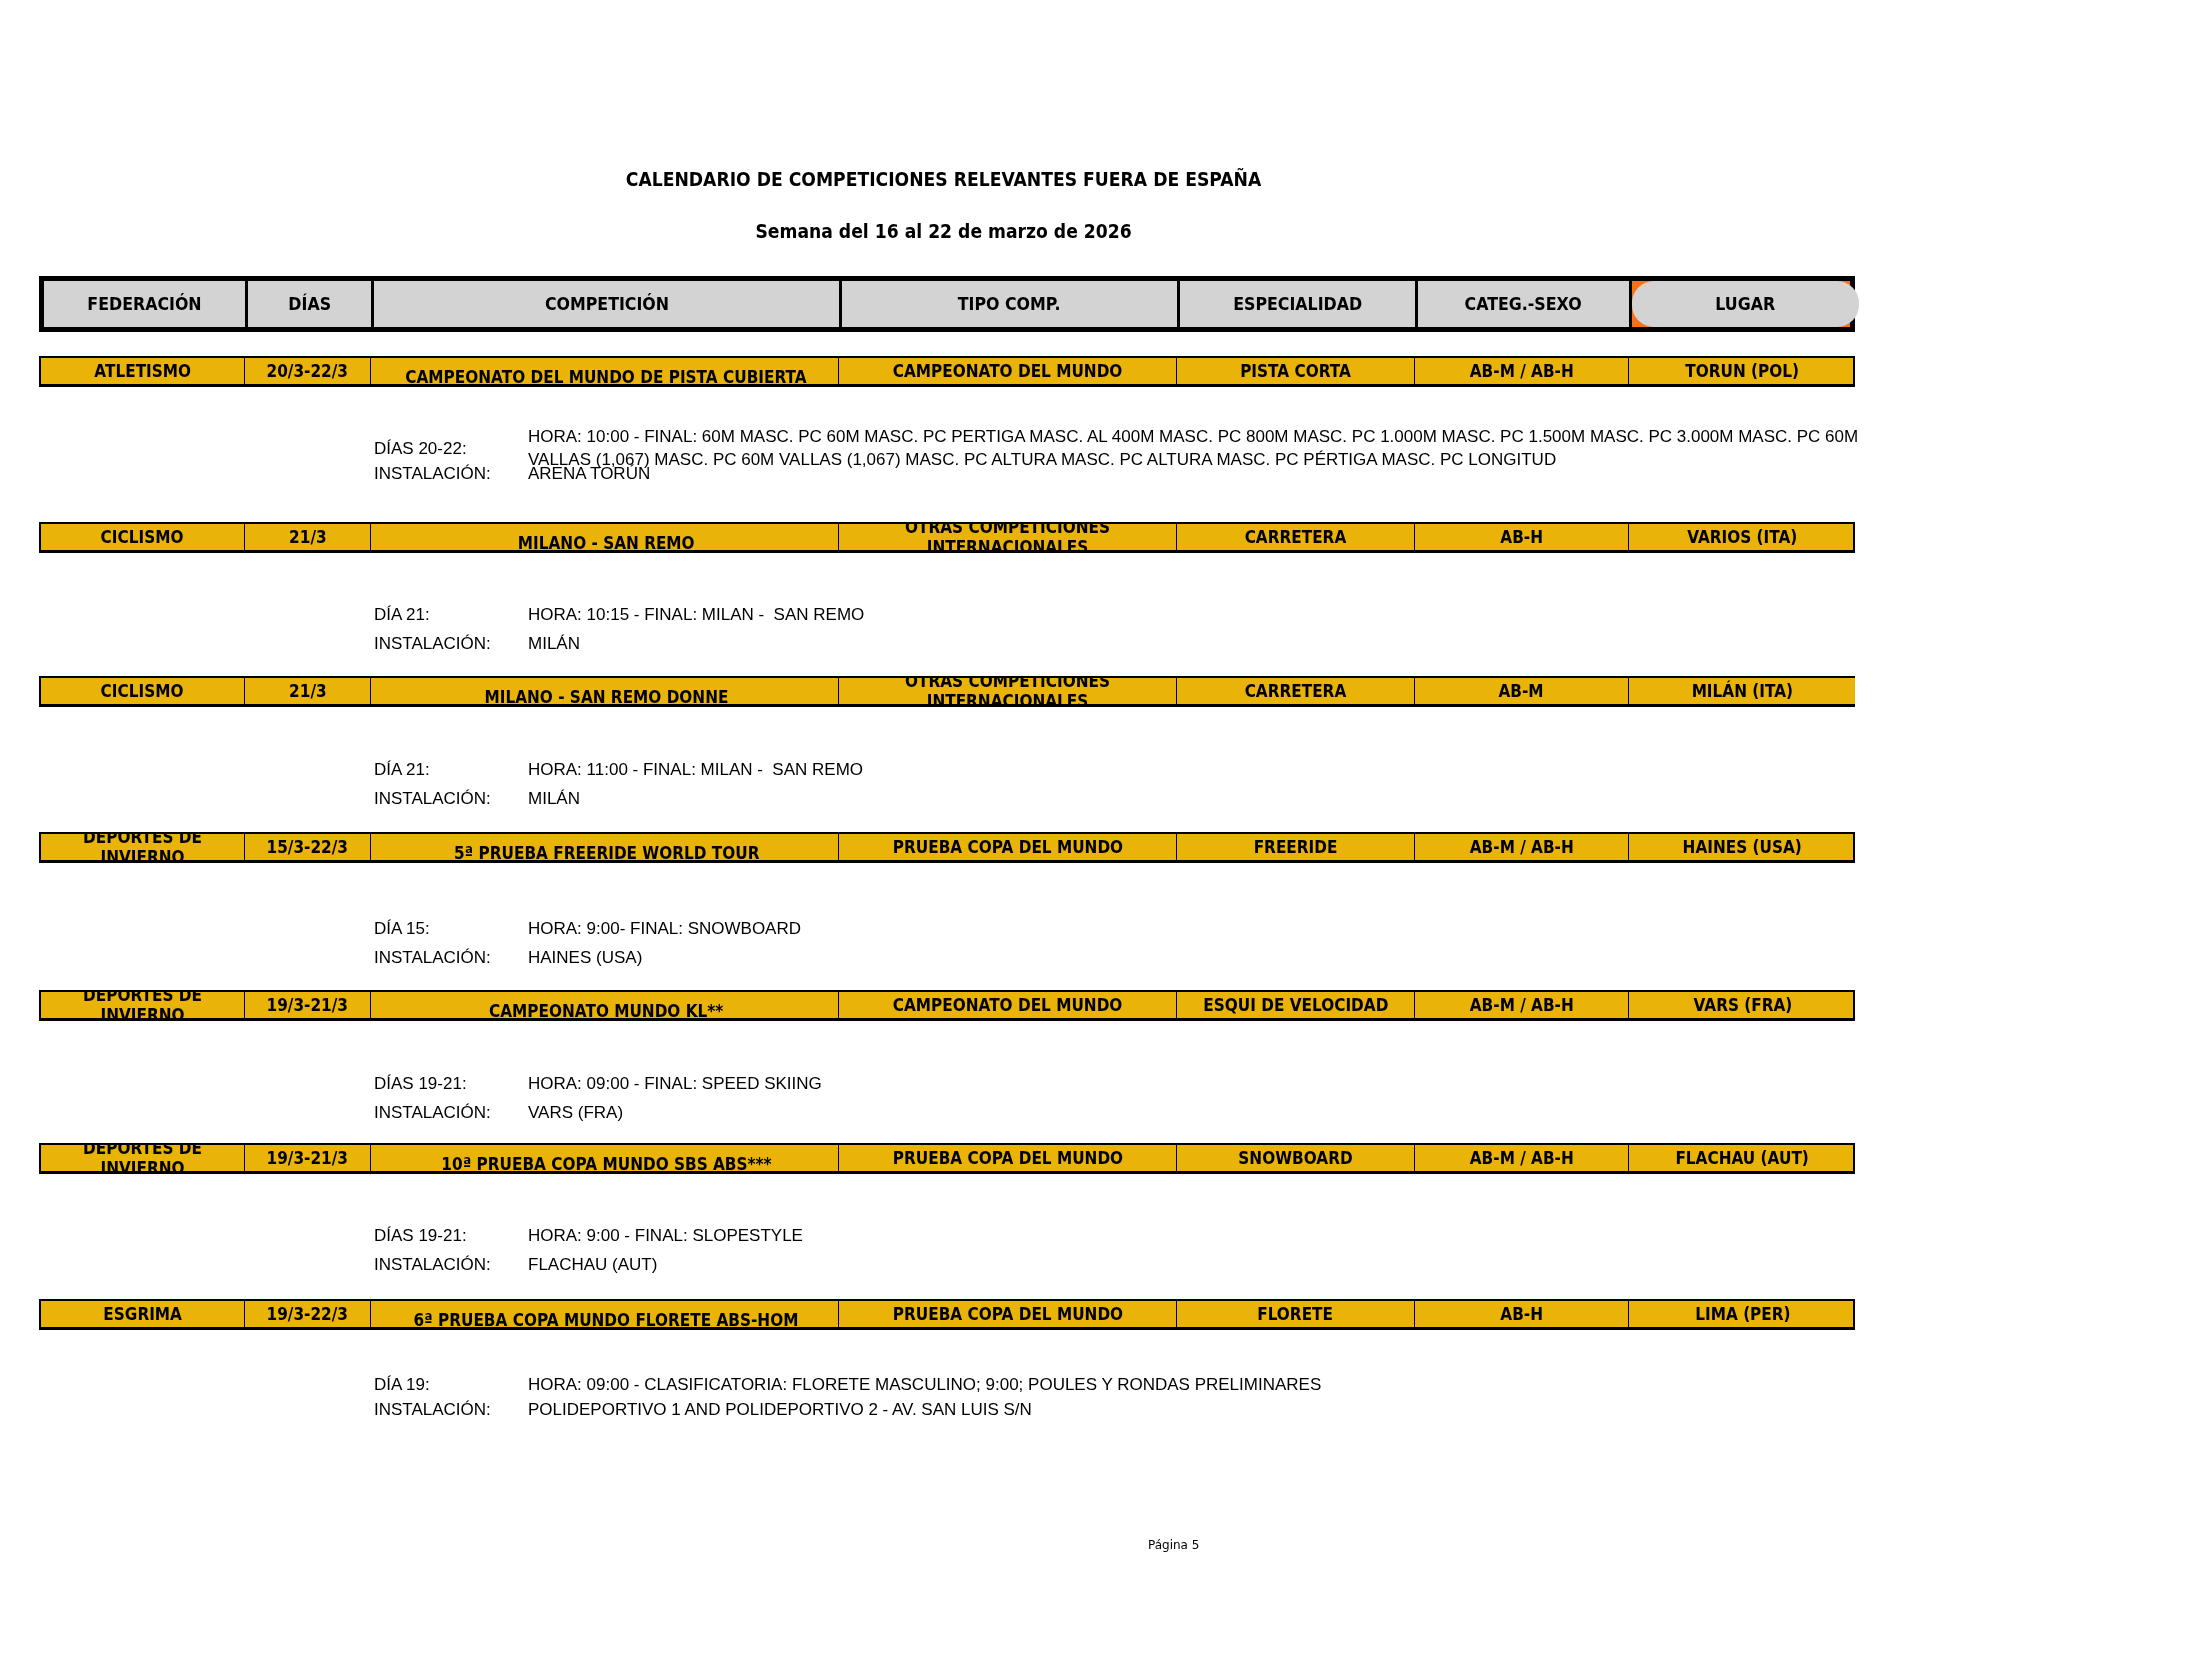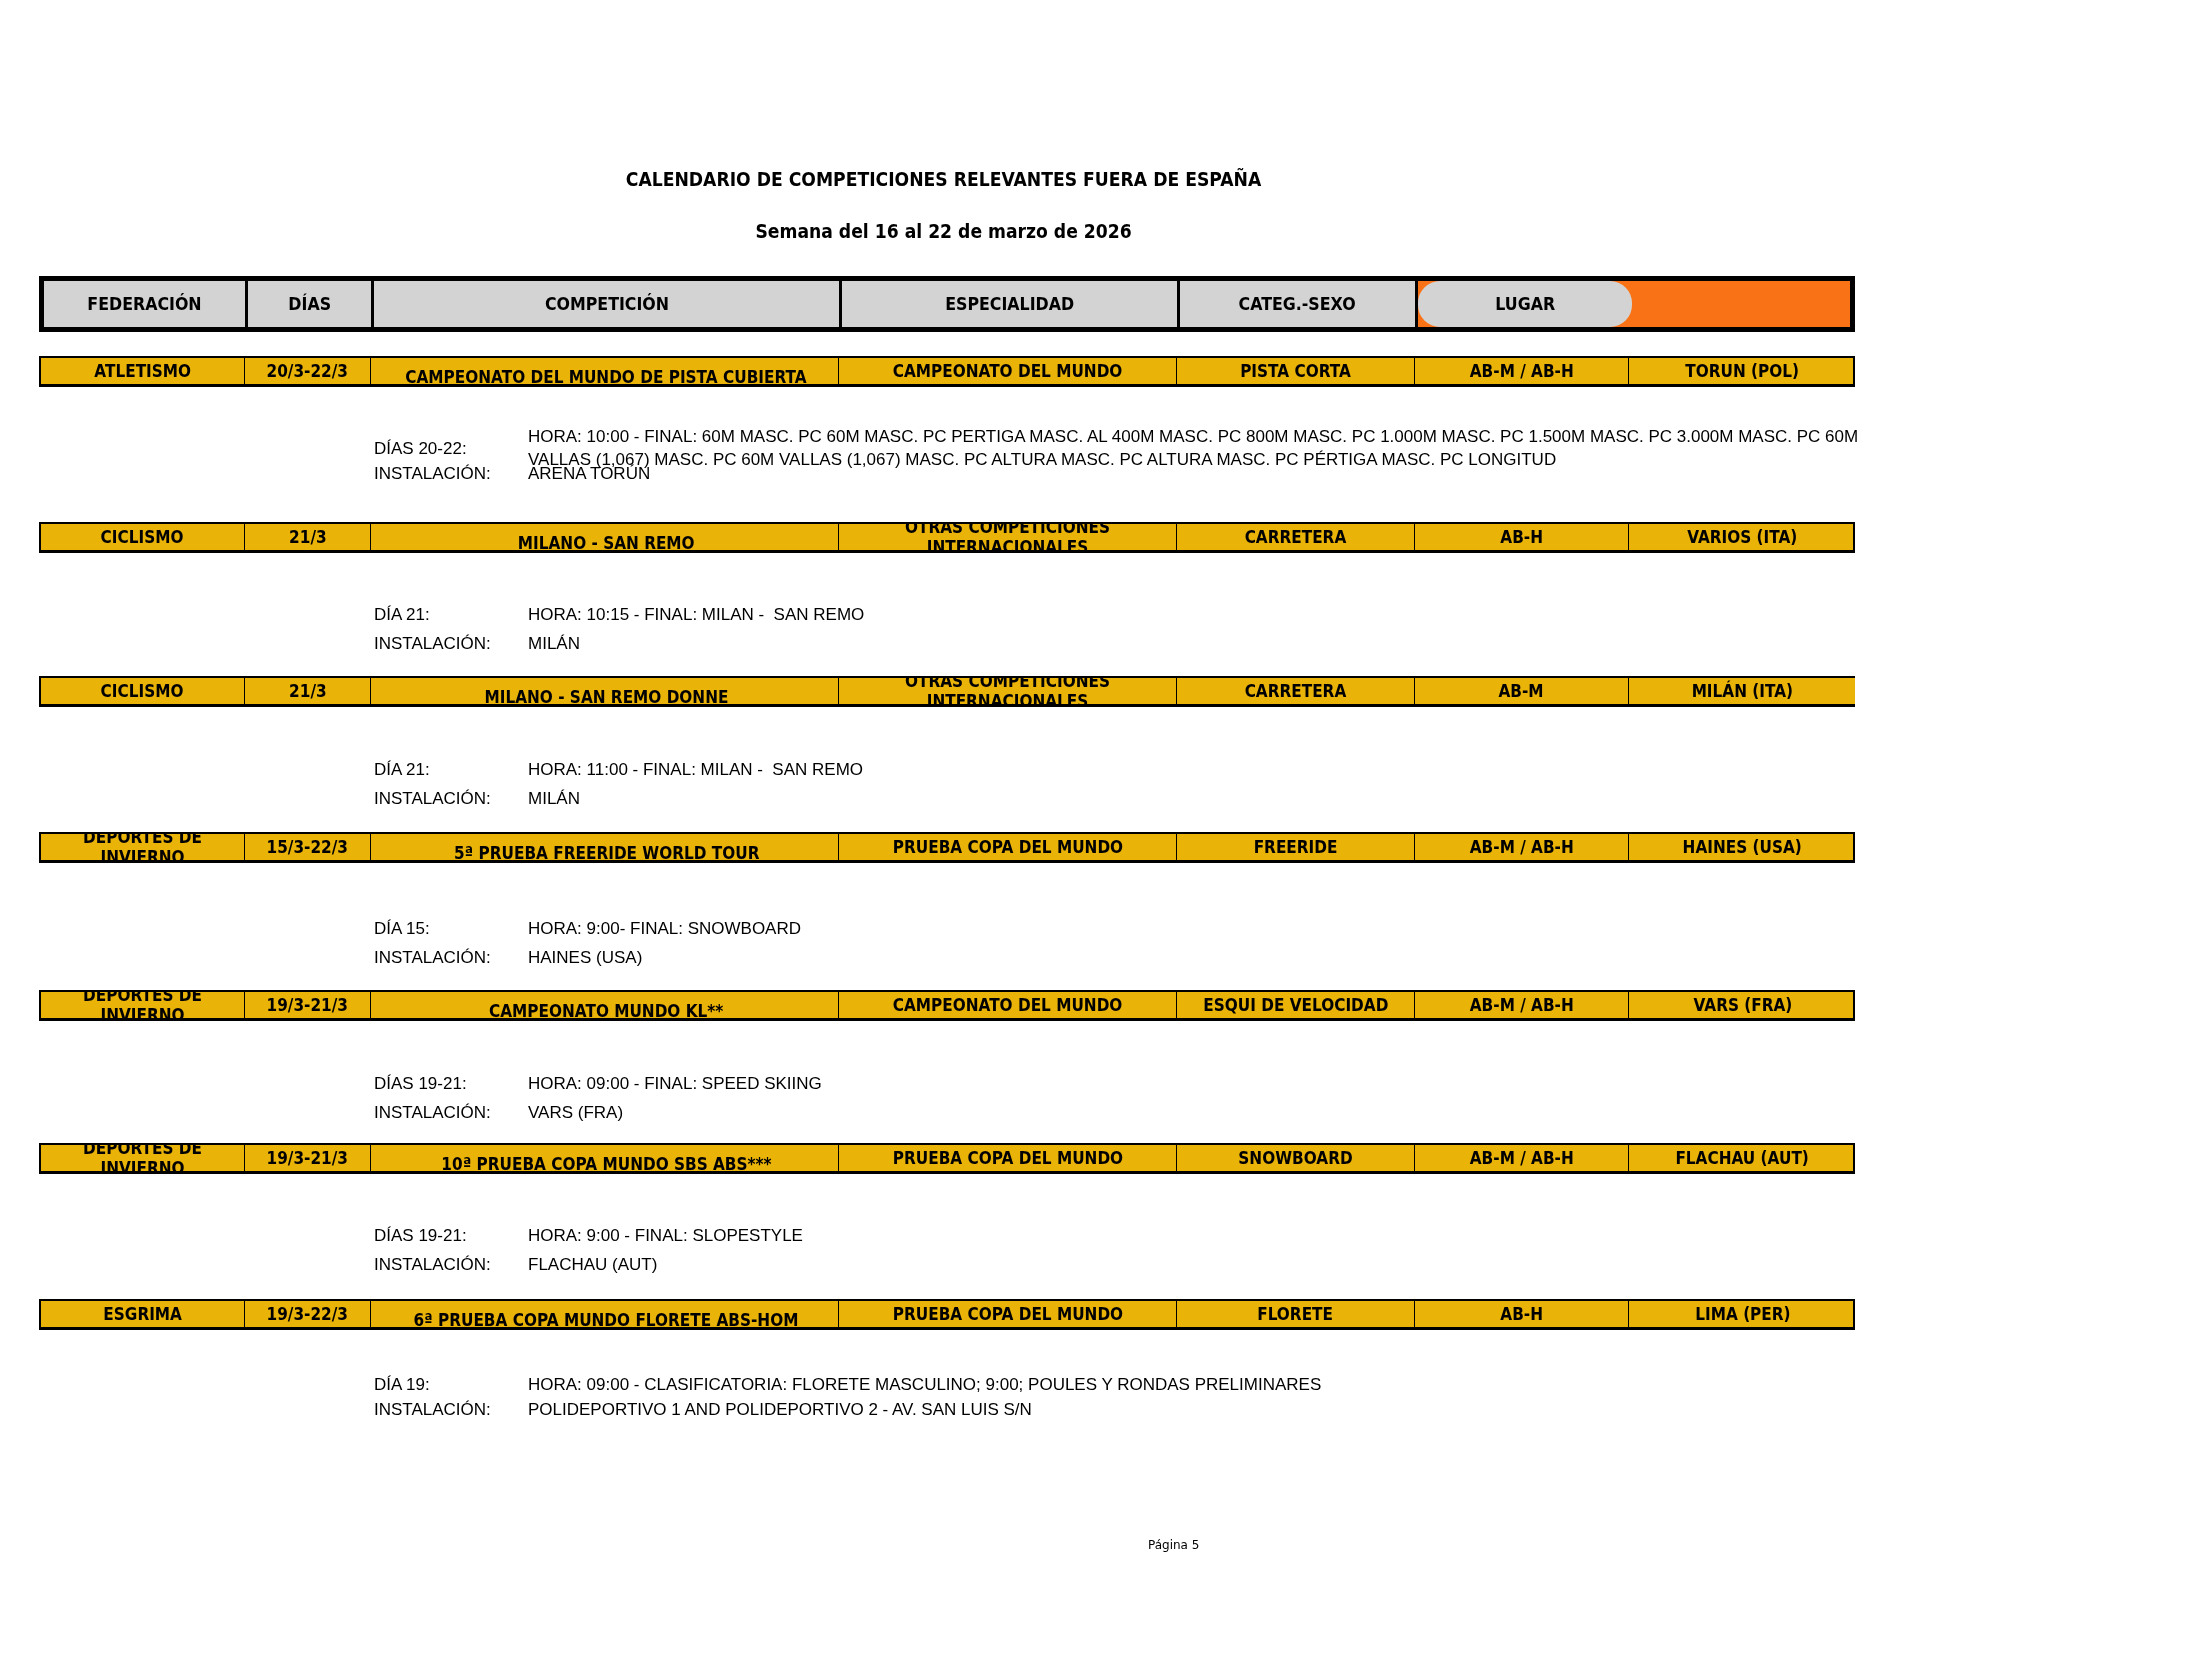--- a/index.html
+++ b/index.html
@@ -37,20 +37,23 @@
   <div class="cell">
       <span>FEDERACIÓN</span>
     </div>
   <div class="cell">
       <span>DÍAS</span>
     </div>
   <div class="cell">
       <span>COMPETICIÓN</span>
     </div>
   <div class="cell">
+      <span>TIPO COMP.</span>
+    </div>
+  <div class="cell">
       <span>ESPECIALIDAD</span>
     </div>
   <div class="cell">
       <span>CATEG.-SEXO</span>
     </div>
   <div class="cell">
       <span>LUGAR</span>
     </div>
 </div>
 

